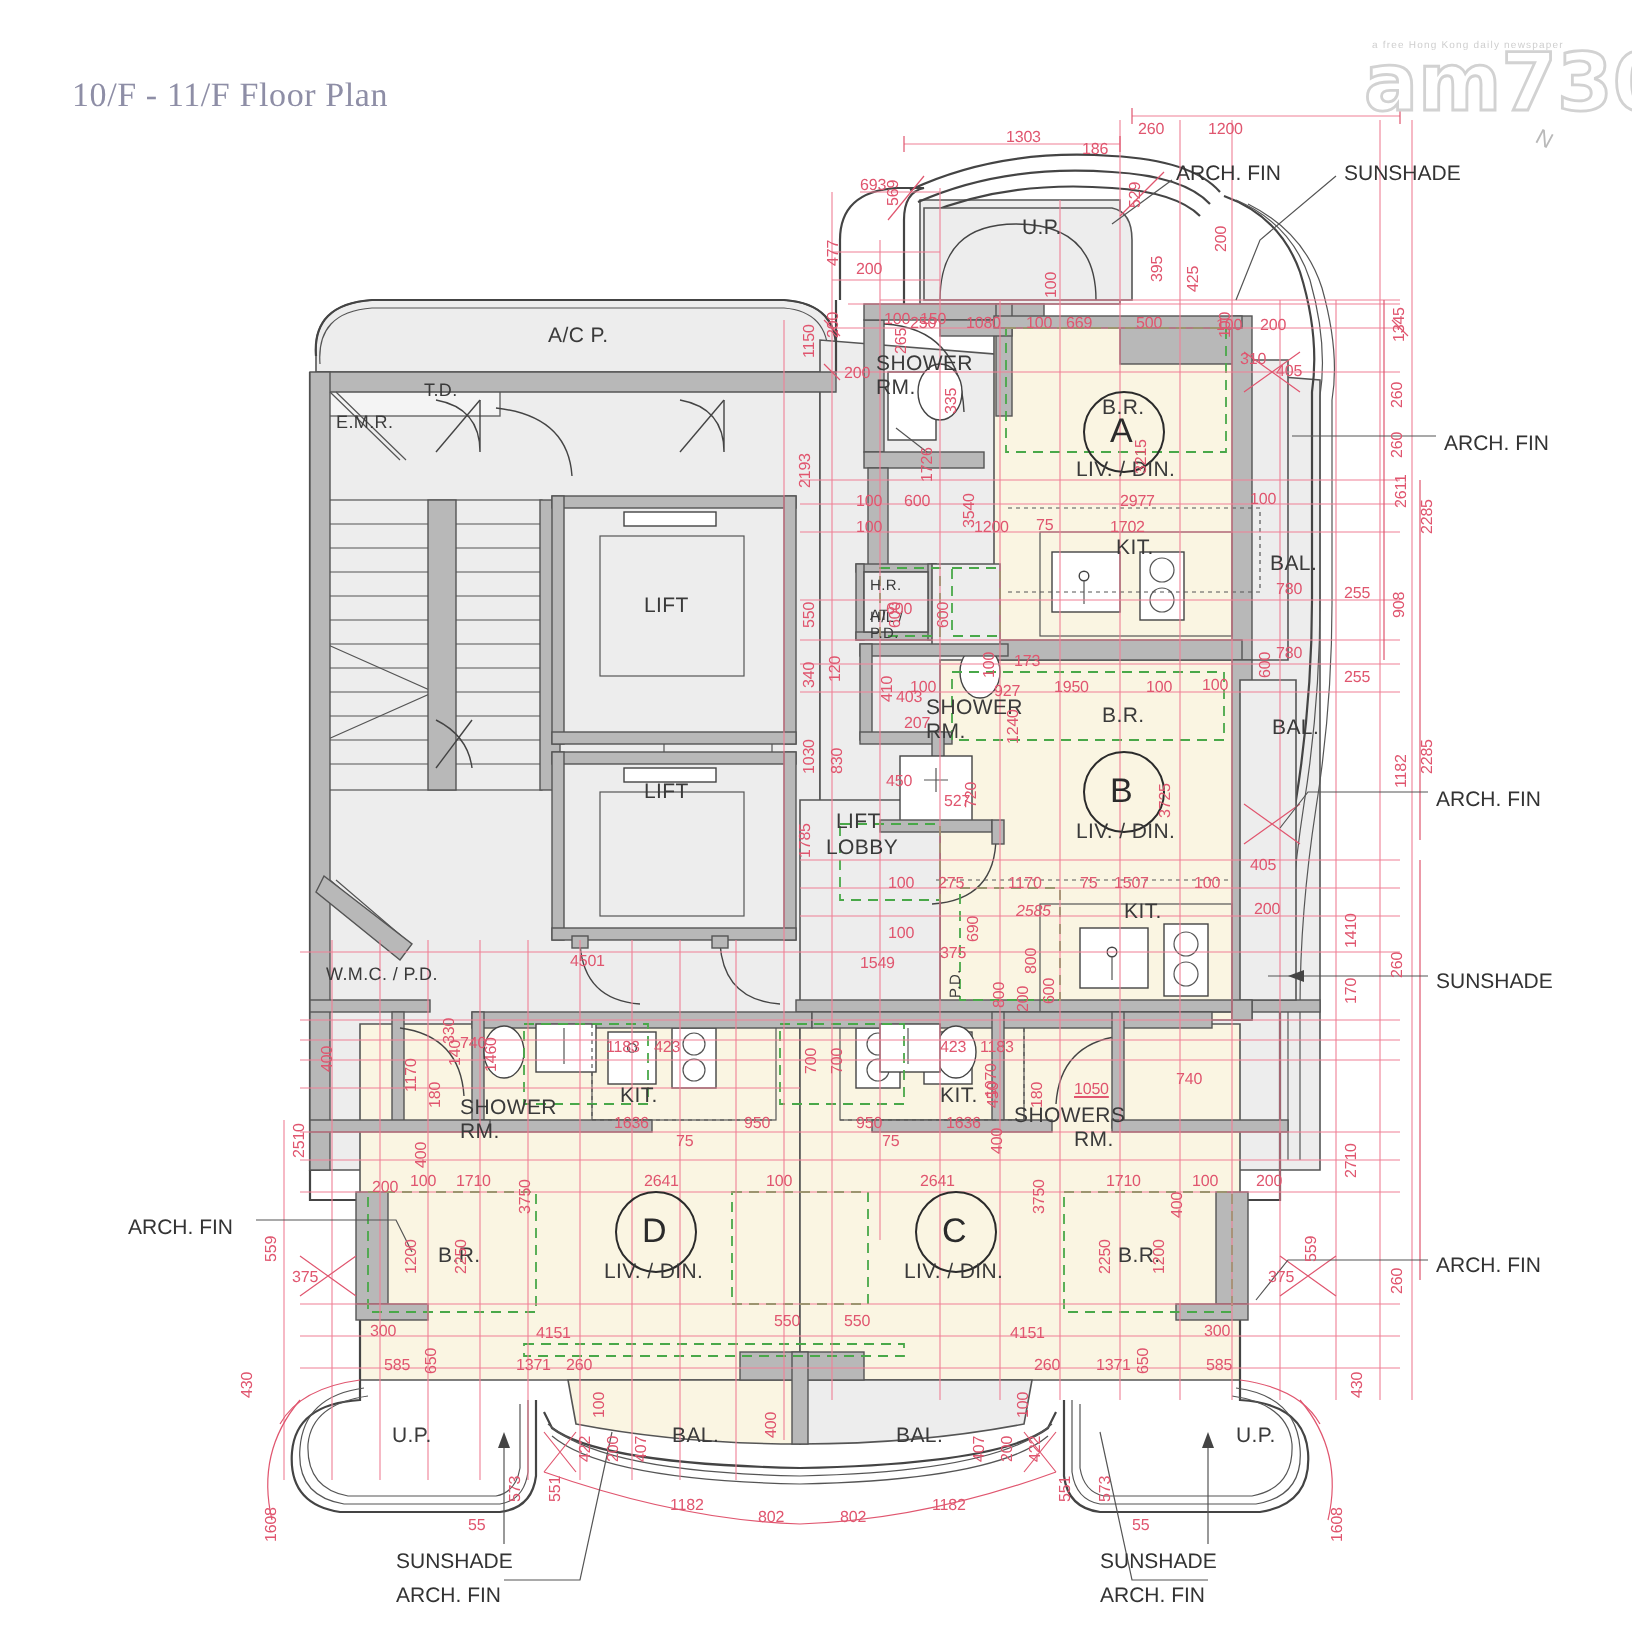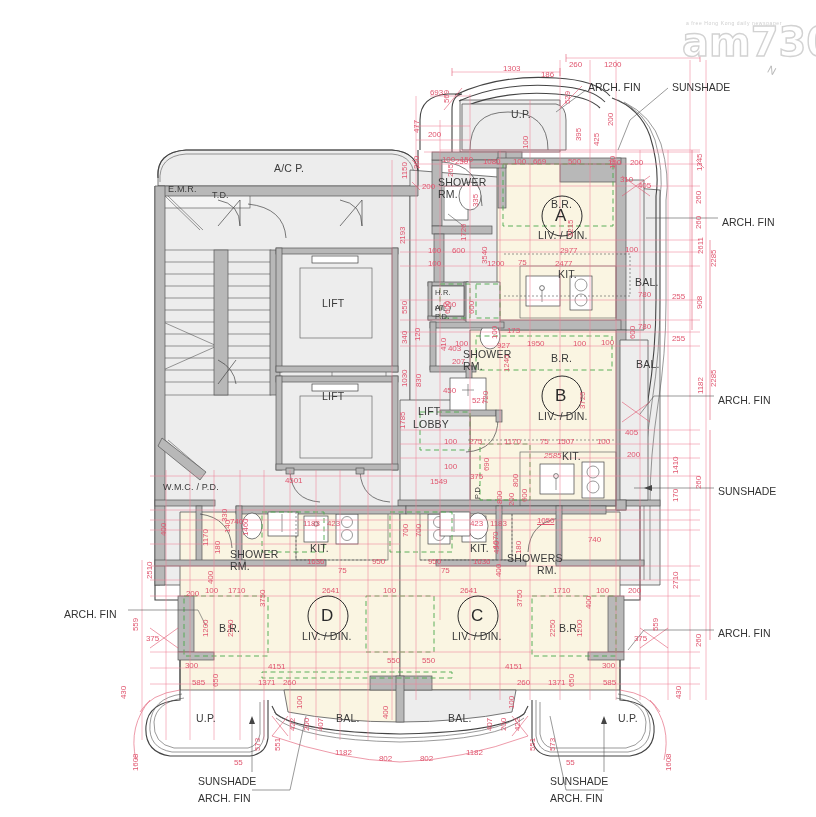--- a/index.html
+++ b/index.html
@@ -357,28 +357,29 @@
     </g>
     <g fill="#444">
       <polygon points="252,716 249,724 255,724"></polygon>
       <polygon points="604,716 601,724 607,724"></polygon>
       <polygon points="644,488 652,485 652,491"></polygon>
     </g>
 
     </g>
   </svg>
 
+  <div class="title-en">10/F - 11/F Floor Plan</div>
 
   <div class="logo"></div>
   <div class="logo-tag">a free Hong Kong daily newspaper</div>
   <div class="logo-word">am730</div>
   <div class="compass-n">N</div>
 
   <div class="lbl" style="left:274px;top:162px">A/C P.</div>
-  <div class="lbl lbl-sm" style="left:168px;top:184px">E.M.R.</div>
+  <div class="lbl lbl-sm" style="left:168px;top:206px">E.M.R.</div>
   <div class="lbl lbl-sm" style="left:212px;top:190px">T.D.</div>
   <div class="lbl" style="left:322px;top:297px">LIFT</div>
   <div class="lbl" style="left:322px;top:390px">LIFT</div>
   <div class="lbl" style="left:418px;top:405px">LIFT</div>
   <div class="lbl" style="left:413px;top:418px">LOBBY</div>
   <div class="lbl lbl-sm" style="left:163px;top:482px">W.M.C. / P.D.</div>
 
   <div class="lbl lbl-xs" style="left:435px;top:288px">H.R.</div>
   <div class="lbl lbl-xs" style="left:435px;top:303px">AT</div>
   <div class="lbl lbl-xs" style="left:435px;top:304px">H/L /</div>
@@ -467,21 +468,21 @@
       <div class="dim" style="left: 630px; top: 158px;">200</div>
       <div class="dim" style="left: 620px; top: 175px;">310</div>
       <div class="dim" style="left: 638px; top: 181px;">405</div>
       <div class="dim" style="left: 560px; top: 246px;">2977</div>
       <div class="dim" style="left: 625px; top: 245px;">100</div>
       <div class="dim" style="left: 428px; top: 246px;">100</div>
       <div class="dim" style="left: 452px; top: 246px;">600</div>
       <div class="dim" style="left: 428px; top: 259px;">100</div>
       <div class="dim" style="left: 487px; top: 259px;">1200</div>
       <div class="dim" style="left: 518px; top: 258px;">75</div>
-      <div class="dim" style="left: 555px; top: 259px;">2477</div>
+      <div class="dim" style="left: 555px; top: 259px;">1702</div>
       <div class="dim" style="left: 443px; top: 300px;">600</div>
       <div class="dim" style="left: 638px; top: 290px;">780</div>
       <div class="dim" style="left: 638px; top: 322px;">780</div>
       <div class="dim" style="left: 672px; top: 292px;">255</div>
       <div class="dim" style="left: 672px; top: 334px;">255</div>
       <div class="dim" style="left: 507px; top: 326px;">173</div>
       <div class="dim" style="left: 601px; top: 338px;">100</div>
       <div class="dim" style="left: 455px; top: 339px;">100</div>
       <div class="dim" style="left: 527px; top: 339px;">1950</div>
       <div class="dim" style="left: 573px; top: 339px;">100</div>
@@ -495,23 +496,23 @@
       <div class="dim" style="left: 504px; top: 437px;">1170</div>
       <div class="dim" style="left: 540px; top: 437px;">75</div>
       <div class="dim" style="left: 557px; top: 437px;">1507</div>
       <div class="dim" style="left: 597px; top: 437px;">100</div>
       <div class="dim" style="left: 625px; top: 428px;">405</div>
       <div class="dim" style="left: 627px; top: 450px;">200</div>
       <div class="dim" style="left: 430px; top: 477px;">1549</div>
       <div class="dim" style="left: 470px; top: 472px;">375</div>
       <div class="dim" style="left: 444px; top: 462px;">100</div>
       <div class="dim" style="left: 285px; top: 476px;">4501</div>
-      <div class="dim" style="left: 544px; top: 451px; font-style: italic;">2585</div>
+      <div class="dim" style="left: 508px; top: 451px; font-style: italic;">2585</div>
       <div class="dim" style="left: 230px; top: 517px;">740</div>
-      <div class="dim" style="left: 537px; top: 516px; text-decoration: underline;">1050</div>
+      <div class="dim" style="left: 537px; top: 540px; text-decoration: underline;">1050</div>
       <div class="dim" style="left: 303px; top: 519px;">1183</div>
       <div class="dim" style="left: 327px; top: 519px;">423</div>
       <div class="dim" style="left: 470px; top: 519px;">423</div>
       <div class="dim" style="left: 490px; top: 519px;">1183</div>
       <div class="dim" style="left: 588px; top: 535px;">740</div>
       <div class="dim" style="left: 307px; top: 557px;">1636</div>
       <div class="dim" style="left: 372px; top: 557px;">950</div>
       <div class="dim" style="left: 428px; top: 557px;">950</div>
       <div class="dim" style="left: 473px; top: 557px;">1636</div>
       <div class="dim" style="left: 338px; top: 566px;">75</div>

